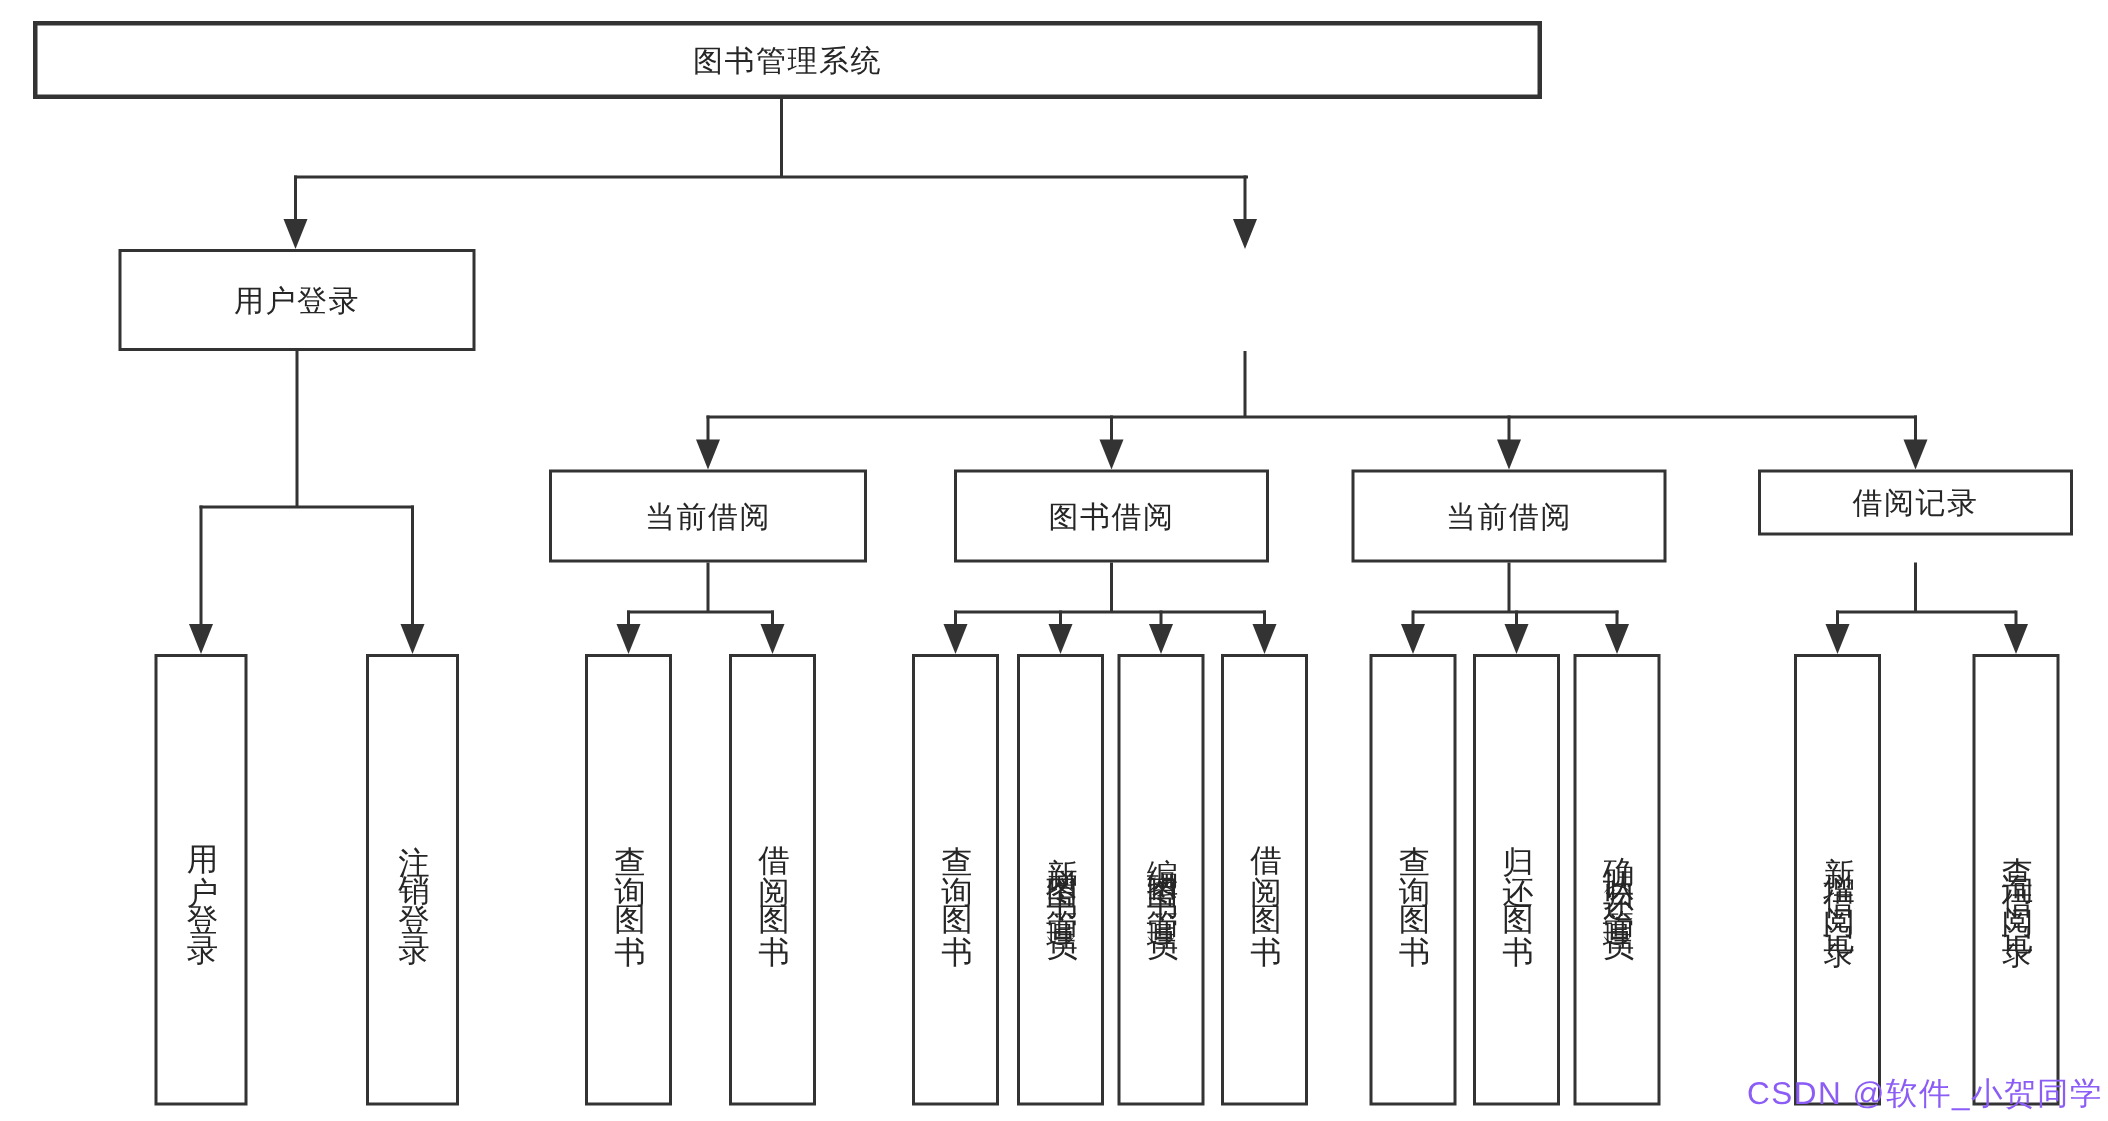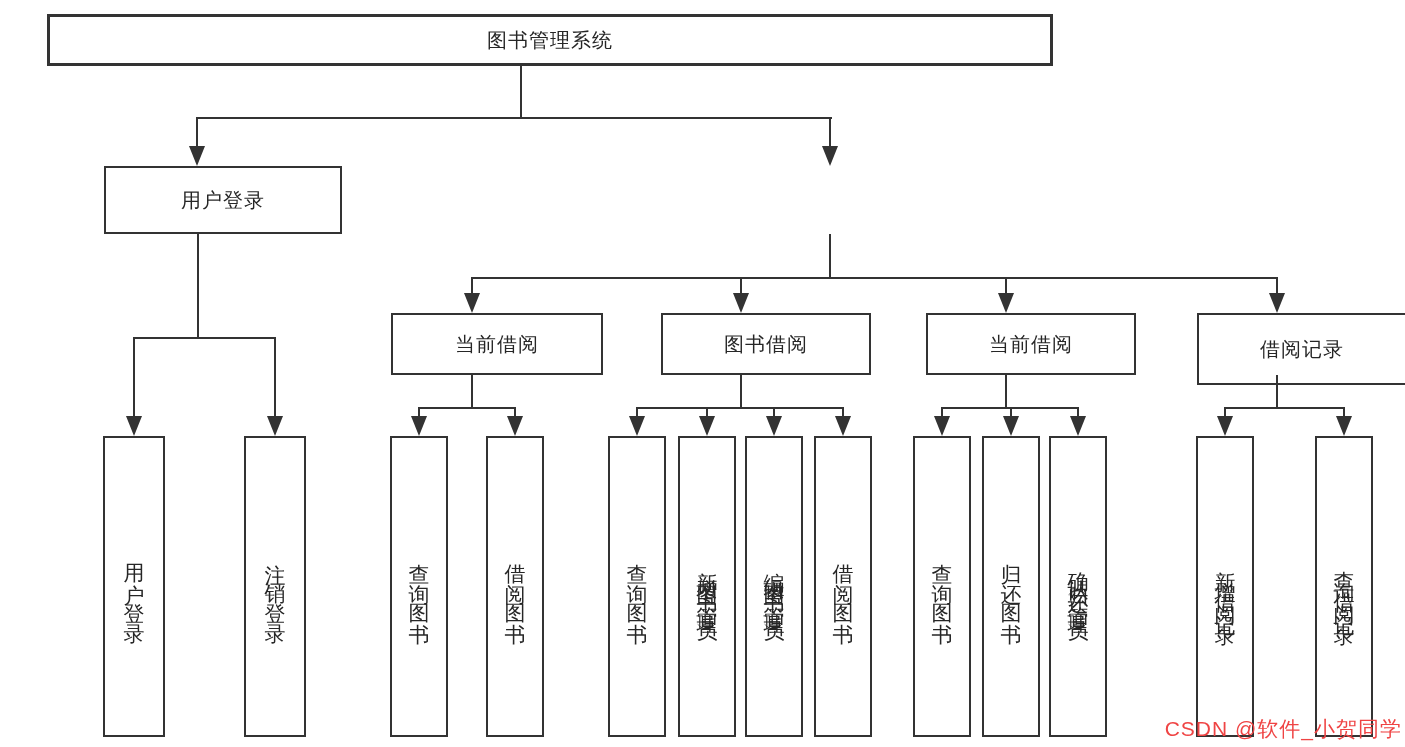--- a/index.html
+++ b/index.html
@@ -6,21 +6,21 @@
   .canvas {
     position:relative; width:1405px; height:747px; background:#ffffff;
     font-family:"Liberation Sans", "DejaVu Sans", sans-serif;
     color:#262626; overflow:hidden;
   }
   
   .box {
     position:absolute; box-sizing:border-box;
     border:2px solid #333333; background:#ffffff;
     display:flex; align-items:center; justify-content:center;
-    font-size:20px; letter-spacing:1px; white-space:nowrap;margin-left:25px;
+    font-size:20px; letter-spacing:1px; white-space:nowrap;
   }
   .box.thick { border-width:3px; }
   
   .vbox {
     position:absolute; box-sizing:border-box; top:436px; height:301px;
     border:2px solid #333333; background:#ffffff;
     writing-mode:vertical-rl; text-orientation:mixed;
     text-align:center; font-size:21px;
   }
   .lh58 { line-height:58px; }
@@ -31,21 +31,21 @@
   
   .vline { position:absolute; width:2px; background:#333333; }
   .hline { position:absolute; height:2px; background:#333333; }
   .arrow {
     position:absolute; width:0; height:0;
     border-left:8px solid transparent; border-right:8px solid transparent;
     border-top:20px solid #333333;
   }
   .watermark {
     position:absolute; right:3px; bottom:4px;
-    font-size:21px; letter-spacing:1px; color:#ef4444;
+    font-size:21px; letter-spacing:1px; color:#8b5cf6;
   }
 </style>
 </head>
 <body>
 
 <div class="canvas">
 
   <div class="box thick" style="left:22px;top:14px;width:1006px;height:52px">图书管理系统</div>
 
   <div class="vline" style="left:520px;top:66px;height:52px"></div>
@@ -71,21 +71,21 @@
   <div class="vline" style="left:740px;top:277px;height:17px"></div>
   <div class="arrow" style="left:733px;top:293px"></div>
   <div class="vline" style="left:1005px;top:277px;height:17px"></div>
   <div class="arrow" style="left:998px;top:293px"></div>
   <div class="vline" style="left:1276px;top:277px;height:17px"></div>
   <div class="arrow" style="left:1269px;top:293px"></div>
 
   <div class="box" style="left:366px;top:313px;width:212px;height:62px">当前借阅</div>
   <div class="box" style="left:901px;top:313px;width:210px;height:62px">当前借阅</div>
   <div class="box" style="left:636px;top:313px;width:210px;height:62px">图书借阅</div>
-  <div class="box" style="left:1172px;top:313px;width:210px;height:72px">借阅记录</div>
+  <div class="box" style="left:1172px;top:313px;width:210px;height:44px">借阅记录</div>
 
   <div class="vline" style="left:471px;top:375px;height:33px"></div>
   <div class="hline" style="left:418px;top:407px;width:98px"></div>
   <div class="vline" style="left:418px;top:407px;height:10px"></div>
   <div class="arrow" style="left:411px;top:416px"></div>
   <div class="vline" style="left:514px;top:407px;height:10px"></div>
   <div class="arrow" style="left:507px;top:416px"></div>
 
   <div class="vline" style="left:740px;top:375px;height:33px"></div>
   <div class="hline" style="left:636px;top:407px;width:208px"></div>

